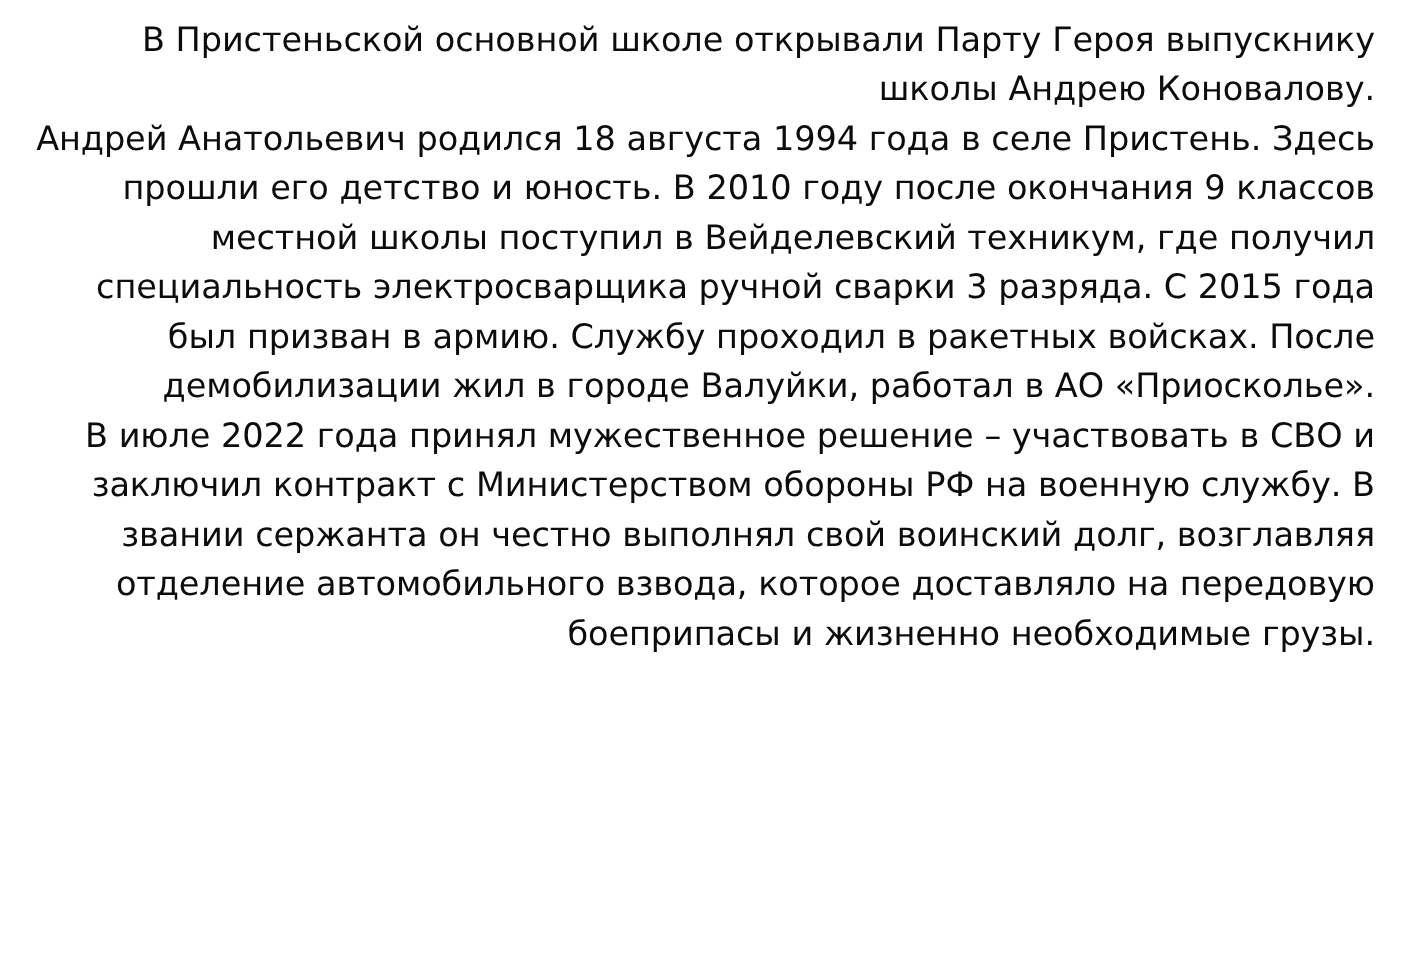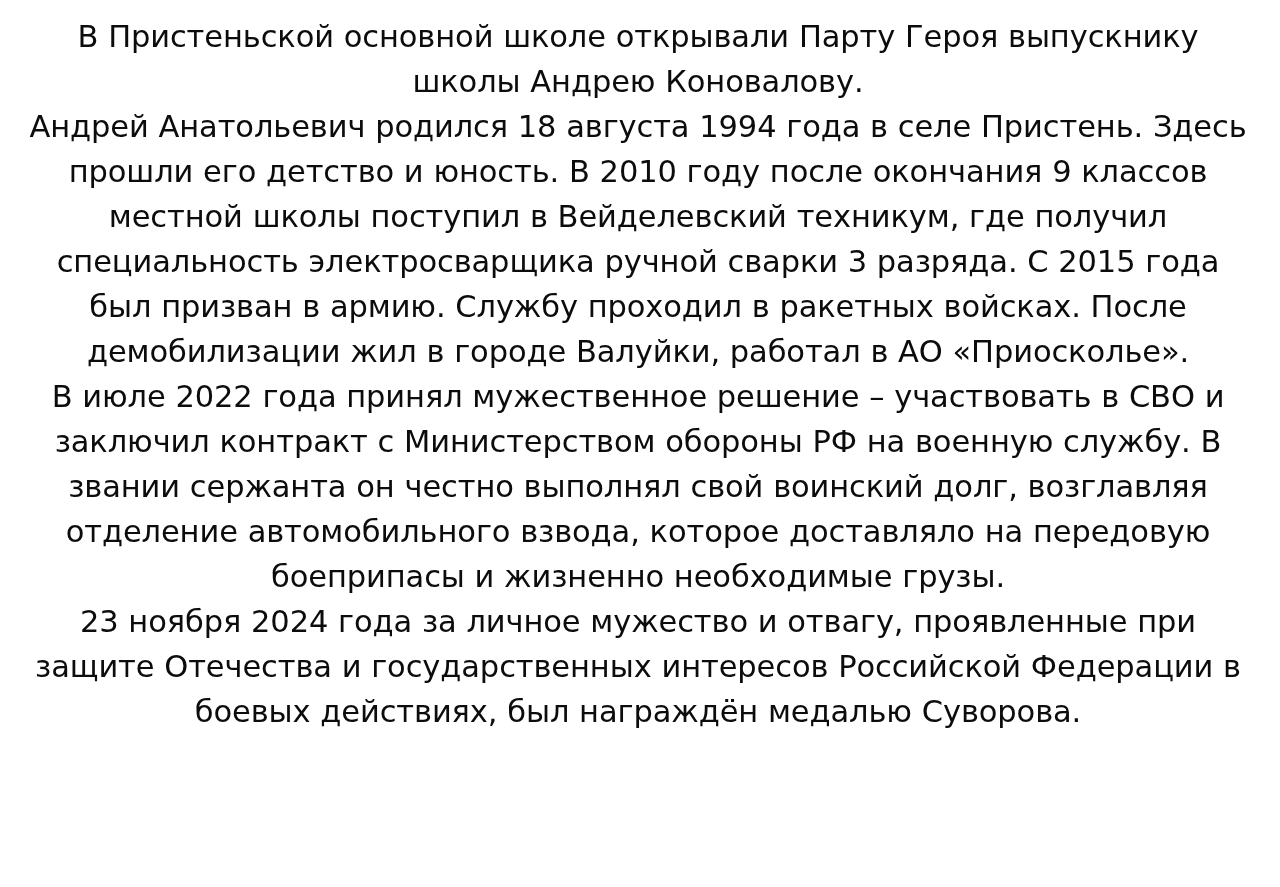--- a/index.html
+++ b/index.html
@@ -22,28 +22,27 @@
     background: #ffffff;
   }
   .article {
     display: block;
   }
   .para {
     font-size: 30.5px;
     line-height: 45px;
     letter-spacing: -0.1px;
     margin: 0 0 0 0;
-    text-align: center;
+    text-align: right;
     color: #0c0c0c;
     word-spacing: 0.2px;
   }
 </style>
 </head>
 <body>
 
 <div class="page">
   <div class="article">
     <p class="para">В Пристеньской основной школе открывали Парту Героя выпускнику школы Андрею Коновалову.</p>
     <p class="para">Андрей Анатольевич родился 18 августа 1994 года в селе Пристень. Здесь прошли его детство и юность. В 2010 году после окончания 9 классов местной школы поступил в Вейделевский техникум, где получил специальность электросварщика ручной сварки 3 разряда. С 2015 года был призван в армию. Службу проходил в ракетных войсках. После демобилизации жил в городе Валуйки, работал в АО «Приосколье».</p>
     <p class="para">В июле 2022 года принял мужественное решение – участвовать в СВО и заключил контракт с Министерством обороны РФ на военную службу. В звании сержанта он честно выполнял свой воинский долг, возглавляя отделение автомобильного взвода, которое доставляло на передовую боеприпасы и жизненно необходимые грузы.</p>
-    <p class="para">23 ноября 2024 года за личное мужество и отвагу, проявленные при защите Отечества и государственных интересов Российской Федерации в боевых действиях, был награждён медалью Суворова.</p>
   </div>
 </div>
 
 </body></html>

